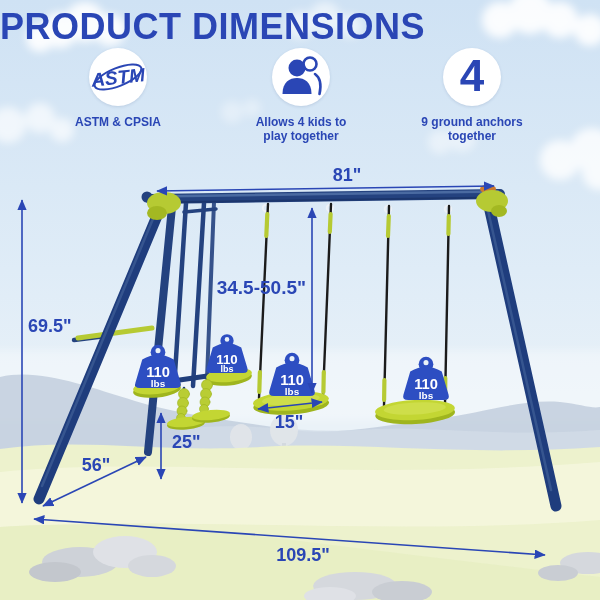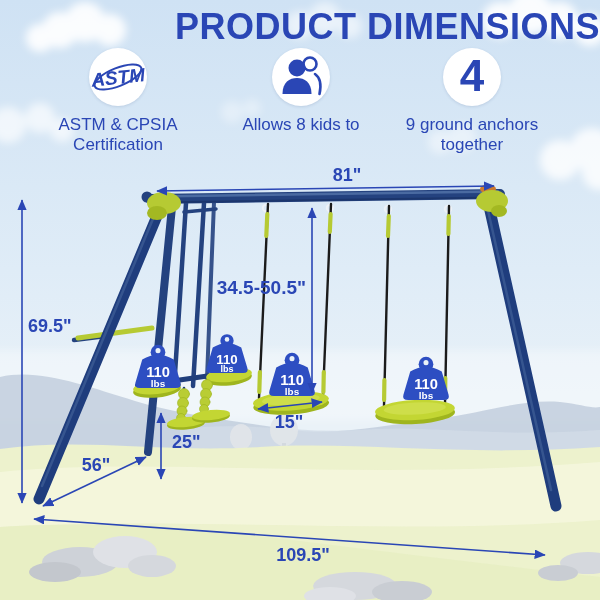--- a/index.html
+++ b/index.html
@@ -3,31 +3,31 @@
 <meta charset="utf-8">
 <style>
   html,body{margin:0;padding:0;background:#fff;}
   .scene{
     position:relative;width:600px;height:600px;overflow:hidden;
     font-family:"Liberation Sans",sans-serif;
     background:linear-gradient(180deg,#cfe2f4 0%,#dfecf7 45%,#eaf2f8 70%);
   }
   .scene svg.main{position:absolute;left:0;top:0;}
   .title{
-    position:absolute;top:6px;left:0;width:600px;text-align:right;
+    position:absolute;top:6px;left:0;width:600px;text-align:left;
     font-size:36px;font-weight:bold;letter-spacing:.5px;color:#2a46b5;
   }
   .feature{position:absolute;top:48px;width:190px;text-align:center;}
   .f1{left:23px;} .f2{left:206px;} .f3{left:377px;}
   .circle{
     width:58px;height:58px;border-radius:50%;background:#fff;margin:0 auto;
     display:flex;align-items:center;justify-content:center;
     box-shadow:0 1px 3px rgba(40,70,120,.15);
   }
-  .flabel{margin-top:9px;font-size:17px;font-weight:normal;color:#2a46b5;line-height:1.18;}
+  .flabel{margin-top:9px;font-size:12px;font-weight:bold;color:#2a46b5;line-height:1.18;}
   .big4{font-size:44px;font-weight:bold;color:#2a46b5;line-height:1;padding-bottom:3px;}
   text{font-family:"Liberation Sans",sans-serif;}
 </style>
 </head>
 <body>
 
 <div class="scene">
 
   <svg class="main" width="600" height="600" viewBox="0 0 600 600">
     <defs>
@@ -264,39 +264,39 @@
 
   <div class="feature f1">
     <div class="circle">
       <svg width="56" height="56" viewBox="0 0 56 56">
         <text x="28" y="35" text-anchor="middle" font-size="19" font-weight="bold" font-style="italic" fill="#2a46b5" transform="rotate(-6 28 28)">ASTM</text>
         <ellipse cx="28" cy="28" rx="25" ry="9" fill="none" stroke="#2a46b5" stroke-width="2" transform="rotate(-22 28 28)"></ellipse>
       </svg>
     </div>
     <div class="flabel">
       <div>ASTM &amp; CPSIA</div>
-      <div>Certification</div>
     </div>
   </div>
 
   <div class="feature f2">
     <div class="circle">
       <svg width="56" height="56" viewBox="0 0 56 56">
         <g stroke="#2a46b5" stroke-width="2.6" fill="none" stroke-linecap="round">
           <circle cx="37" cy="15" r="6.5"></circle>
           <path d="M42,25 c5,3.5 6.5,11 4.5,20"></path>
         </g>
         <g fill="#2a46b5">
           <circle cx="24" cy="19" r="8.5"></circle>
           <path d="M9.5,45 C9.5,33 16.5,29 24,29 C31.5,29 38.5,33 38.5,45 Z"></path>
         </g>
       </svg>
     </div>
     <div class="flabel">
-      <div>Allows 8 kids to</div>
+      <div>Allows 4 kids to</div>
+      <div>play together</div>
     </div>
   </div>
 
   <div class="feature f3">
     <div class="circle">
       <div class="big4">4</div>
     </div>
     <div class="flabel">
       <div>9 ground anchors</div>
       <div>together</div>

